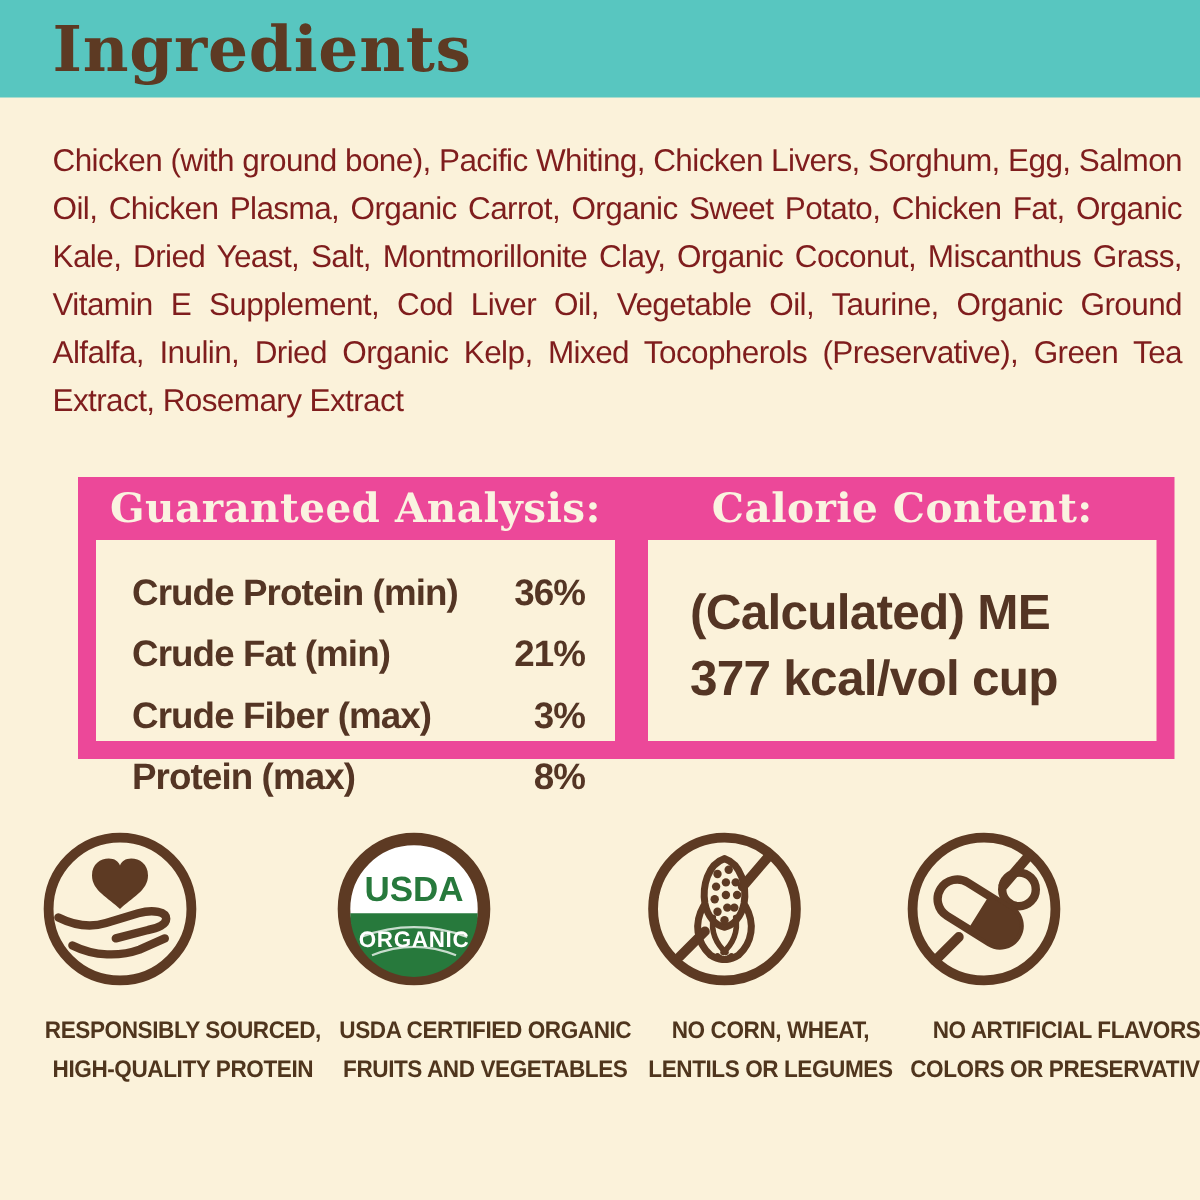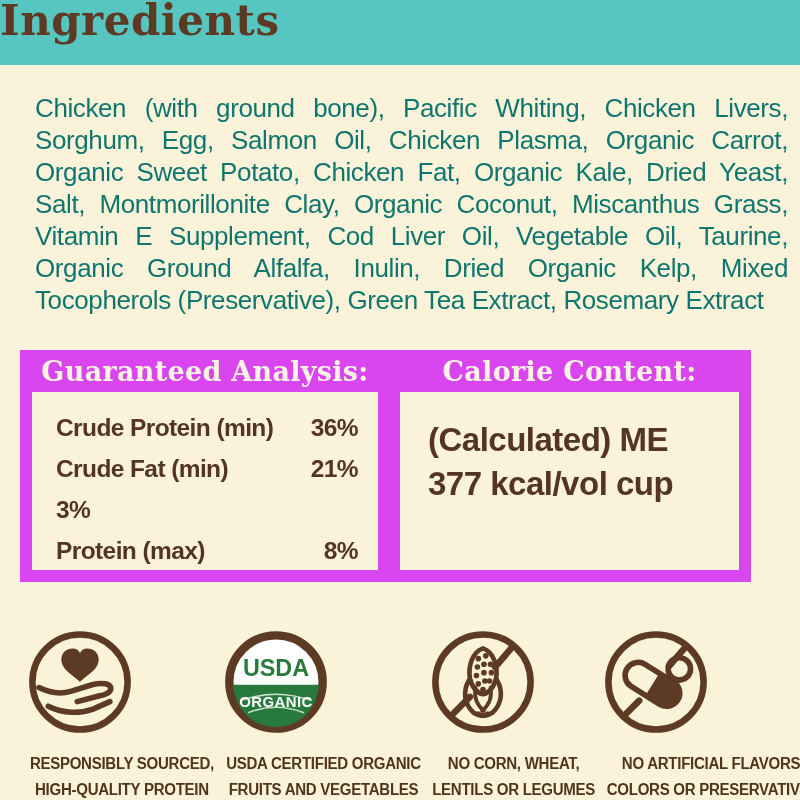--- a/index.html
+++ b/index.html
@@ -3,49 +3,49 @@
 <meta charset="utf-8">
 <style>
   html,body{margin:0;padding:0;}
   body{
     width:800px;height:800px;overflow:hidden;position:relative;
     background:#fbf2da;
     font-family:"Liberation Sans",sans-serif;
     -webkit-font-smoothing:antialiased;
   }
   .title-band{
-    background:#58c6c0;height:65px;display:flex;
-    box-sizing:border-box;
+    background:#58c6c0;height:65px;display:flex;align-items:center;
+    padding-left:35px;box-sizing:border-box;
   }
   .page-title{
     margin:0;font-family:"DejaVu Serif",serif;font-weight:bold;
     font-size:42px;color:#5d3a23;letter-spacing:.5px;line-height:1;
   }
   .ingredients{
     margin:27px 12px 0 35px;
-    color:#0f766e;font-size:26px;line-height:32px;
+    color:#7f1d1d;font-size:21px;line-height:32px;
     letter-spacing:-0.4px;
     text-align:justify;text-justify:inter-word;
   }
   .boxes{
-    margin:34px 0 0 20px;width:731px;box-sizing:border-box;
-    background:#d946ef;
+    margin:34px 0 0 52px;width:731px;box-sizing:border-box;
+    background:#ec4899;
     display:grid;grid-template-columns:346px 1fr;
     column-gap:22px;row-gap:0;
     padding:0 12px 12px 12px;
   }
   .box-header{
     height:42px;display:flex;align-items:center;justify-content:center;
   }
   .box-title{
     font-family:"DejaVu Serif",serif;font-weight:bold;font-size:27px;
     color:#faf3e0;letter-spacing:.3px;
   }
   .panel{
-    background:#fbf2da;height:178px;box-sizing:border-box;
+    background:#fbf2da;height:134px;box-sizing:border-box;
   }
   .ga-panel{padding:15px 20px 0 24px;}
   .ga-row{
     display:flex;justify-content:space-between;align-items:baseline;
     line-height:41px;
   }
   .ga-label,.ga-value{
     font-weight:bold;font-size:24.5px;color:#543524;letter-spacing:-0.6px;
   }
   .cal-panel{padding:26px 10px 0 28px;}
@@ -87,20 +87,21 @@
   <div class="panel ga-panel">
     <div class="ga-row">
       <span class="ga-label">Crude Protein (min)</span>
       <span class="ga-value">36%</span>
     </div>
     <div class="ga-row">
       <span class="ga-label">Crude Fat (min)</span>
       <span class="ga-value">21%</span>
     </div>
     <div class="ga-row">
+      <span class="ga-label">Crude Fiber (max)</span>
       <span class="ga-value">3%</span>
     </div>
     <div class="ga-row">
       <span class="ga-label">Protein (max)</span>
       <span class="ga-value">8%</span>
     </div>
   </div>
 
   <div class="panel cal-panel">
     <div class="cal-line">(Calculated) ME</div>

